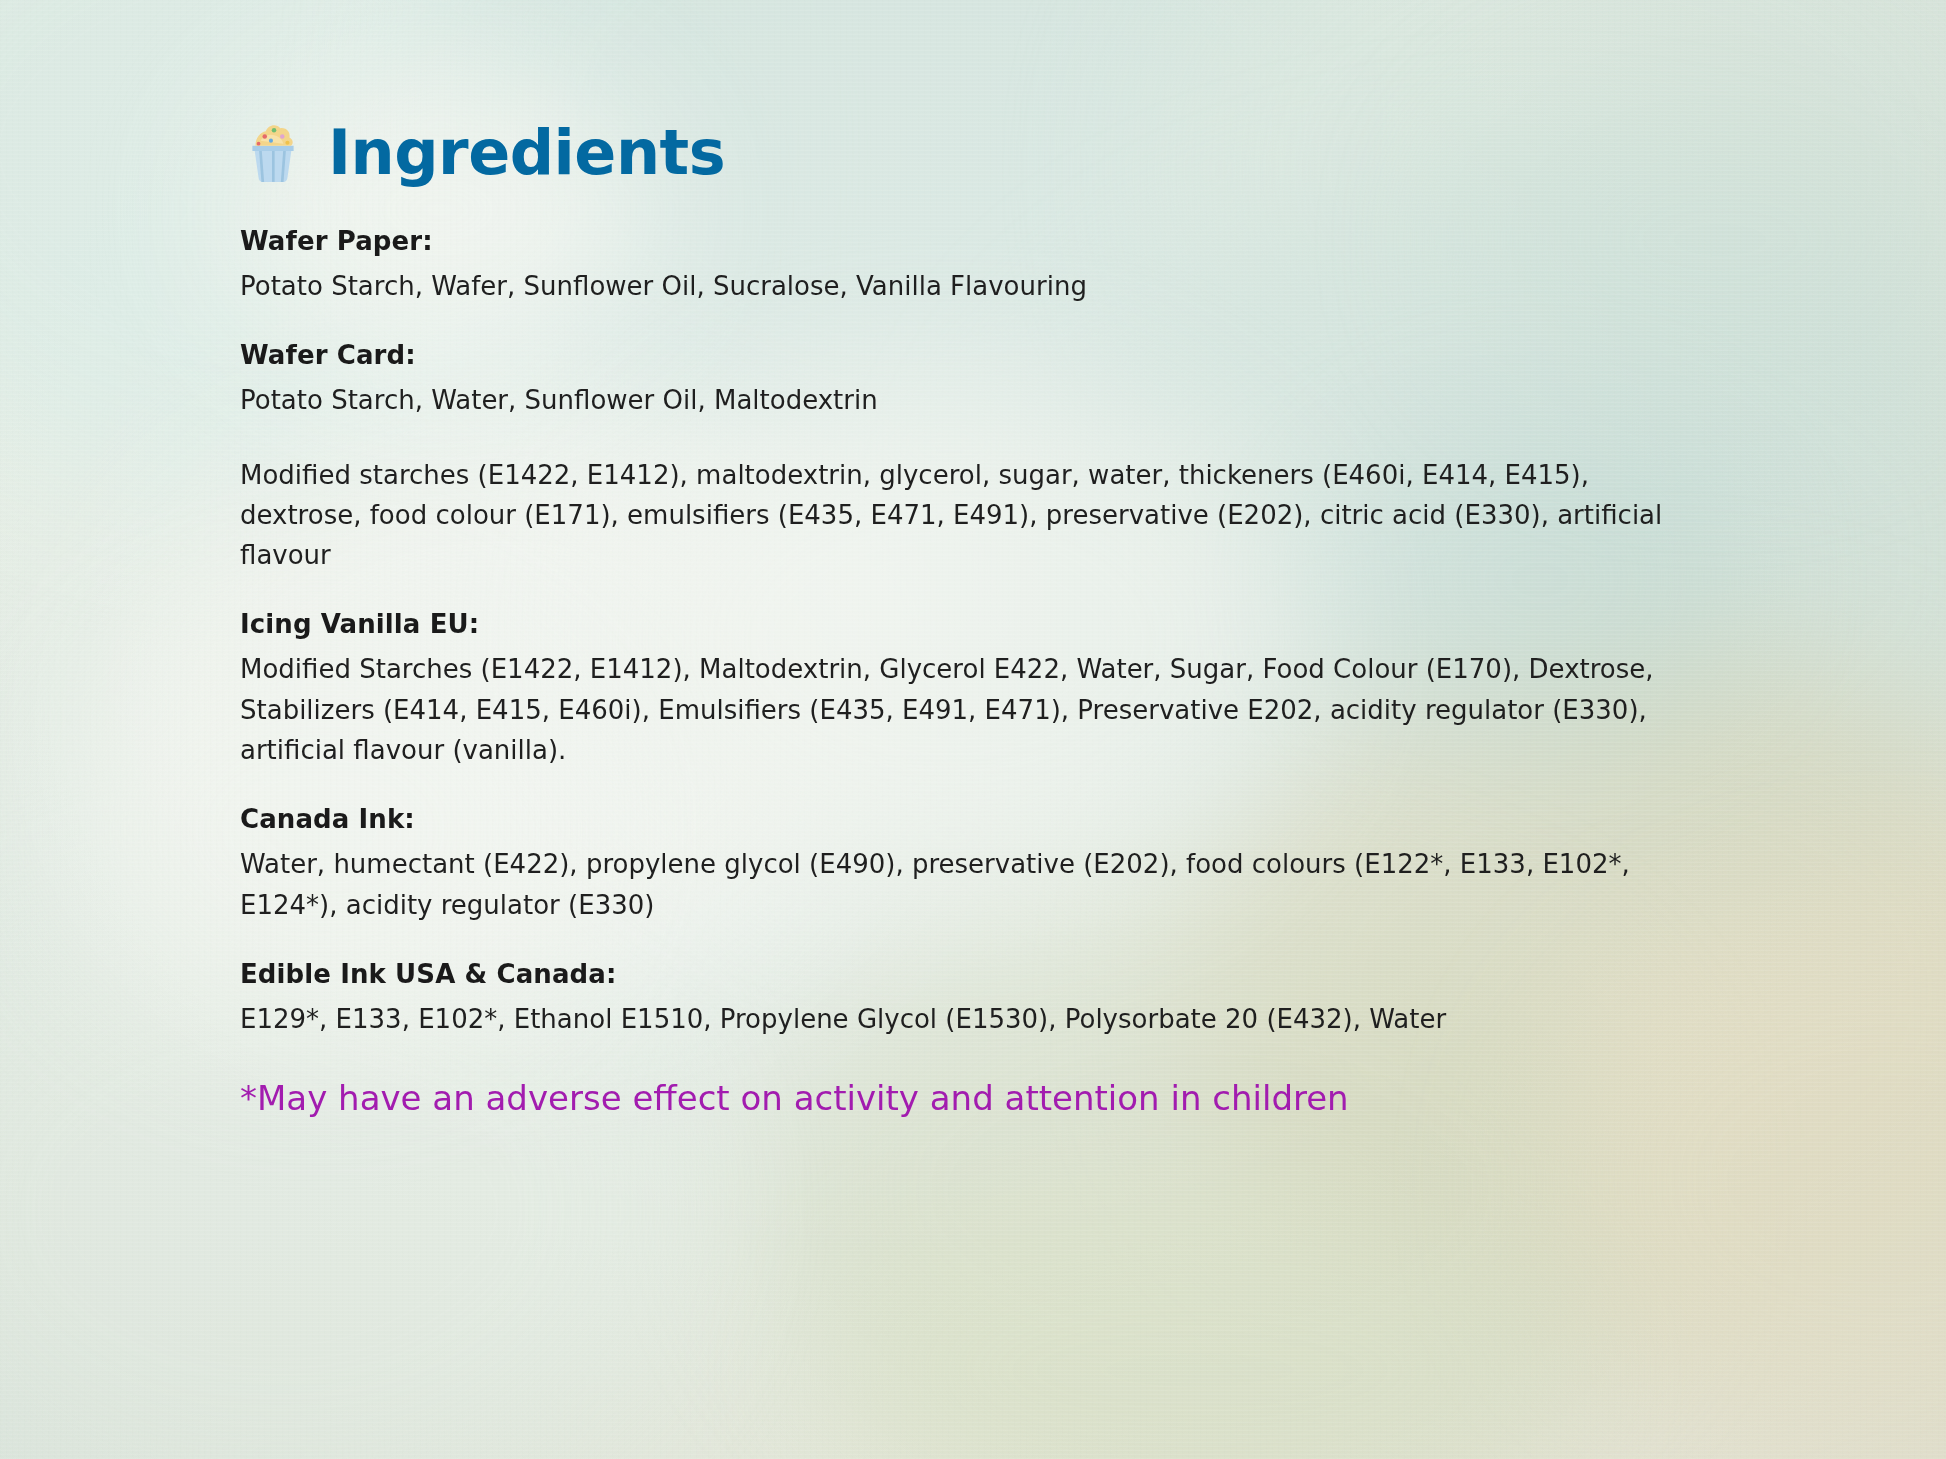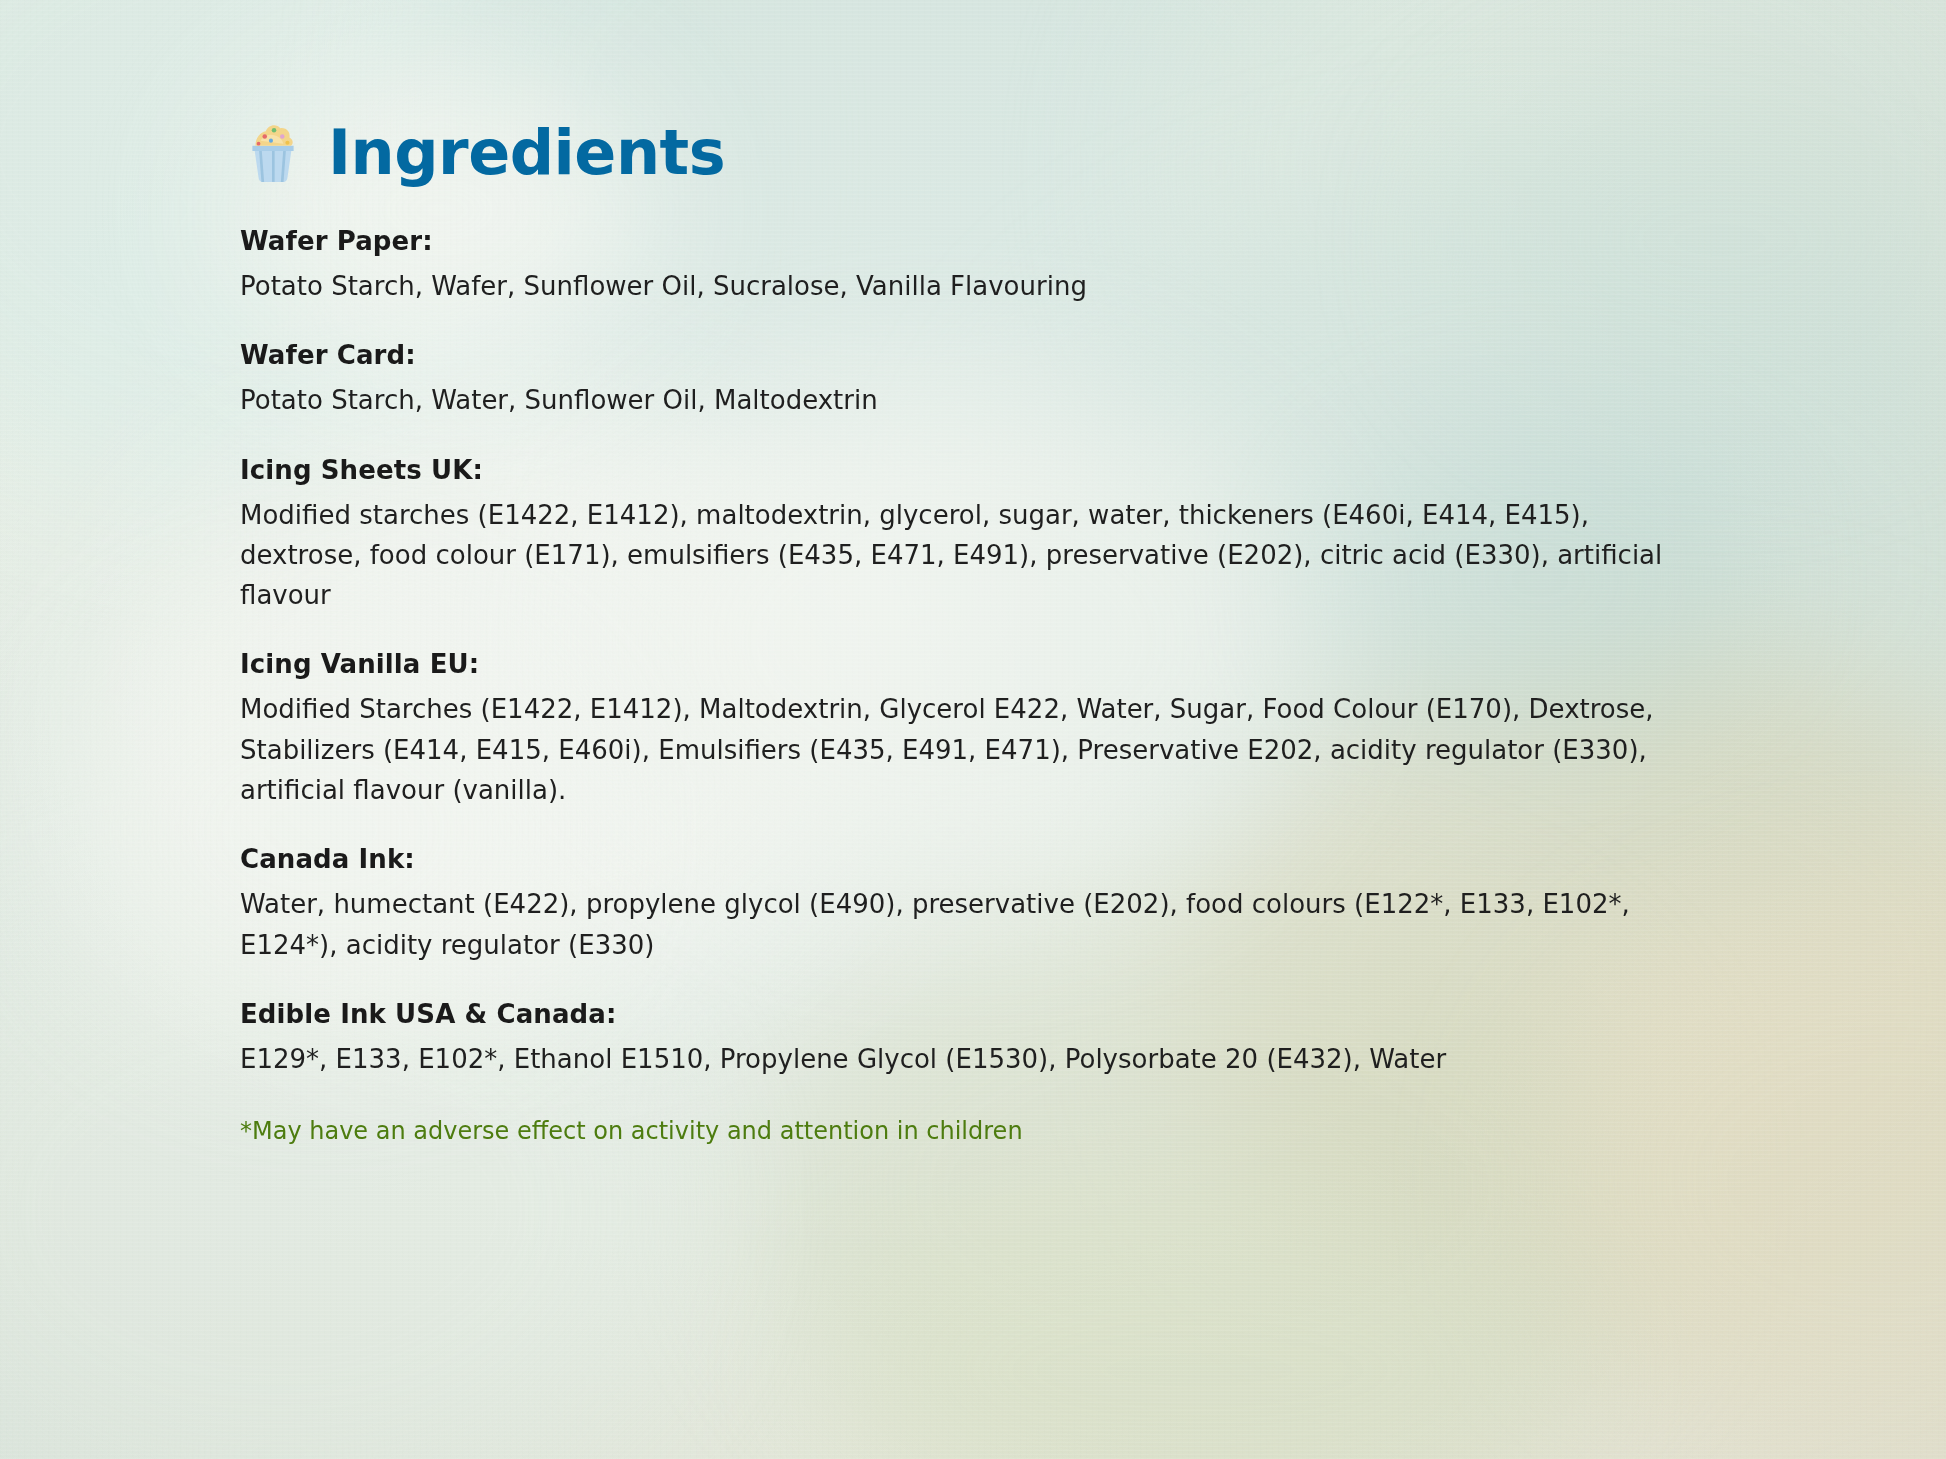--- a/index.html
+++ b/index.html
@@ -111,22 +111,22 @@
     font-family: "DejaVu Sans", sans-serif;
     font-size: 26px;
     font-weight: 400;
     color: #1f1f1f;
     line-height: 1.55;
     max-width: 1440px;
   }
   .footnote {
     margin-top: 22px;
     font-family: "DejaVu Sans", sans-serif;
-    font-size: 24px;
-    color: #4d7c0f;
+    font-size: 34px;
+    color: #a21caf;
     line-height: 1.5;
   }
 </style>
 </head>
 <body>
 
 <div class="page">
 
   <div class="wash-base"></div>
   <div class="wash w1"></div>
@@ -172,21 +172,20 @@
       <div class="sec-head">Wafer Paper:</div>
       <div class="sec-body">Potato Starch, Wafer, Sunflower Oil, Sucralose, Vanilla Flavouring</div>
     </div>
 
     <div class="section">
       <div class="sec-head">Wafer Card:</div>
       <div class="sec-body">Potato Starch, Water, Sunflower Oil, Maltodextrin</div>
     </div>
 
     <div class="section">
-      <div class="sec-head">Icing Sheets UK:</div>
       <div class="sec-body">Modified starches (E1422, E1412), maltodextrin, glycerol, sugar, water, thickeners (E460i, E414, E415), dextrose, food colour (E171), emulsifiers (E435, E471, E491), preservative (E202), citric acid (E330), artificial flavour</div>
     </div>
 
     <div class="section">
       <div class="sec-head">Icing Vanilla EU:</div>
       <div class="sec-body">Modified Starches (E1422, E1412), Maltodextrin, Glycerol E422, Water, Sugar, Food Colour (E170), Dextrose, Stabilizers (E414, E415, E460i), Emulsifiers (E435, E491, E471), Preservative E202, acidity regulator (E330), artificial flavour (vanilla).</div>
     </div>
 
     <div class="section">
       <div class="sec-head">Canada Ink:</div>

